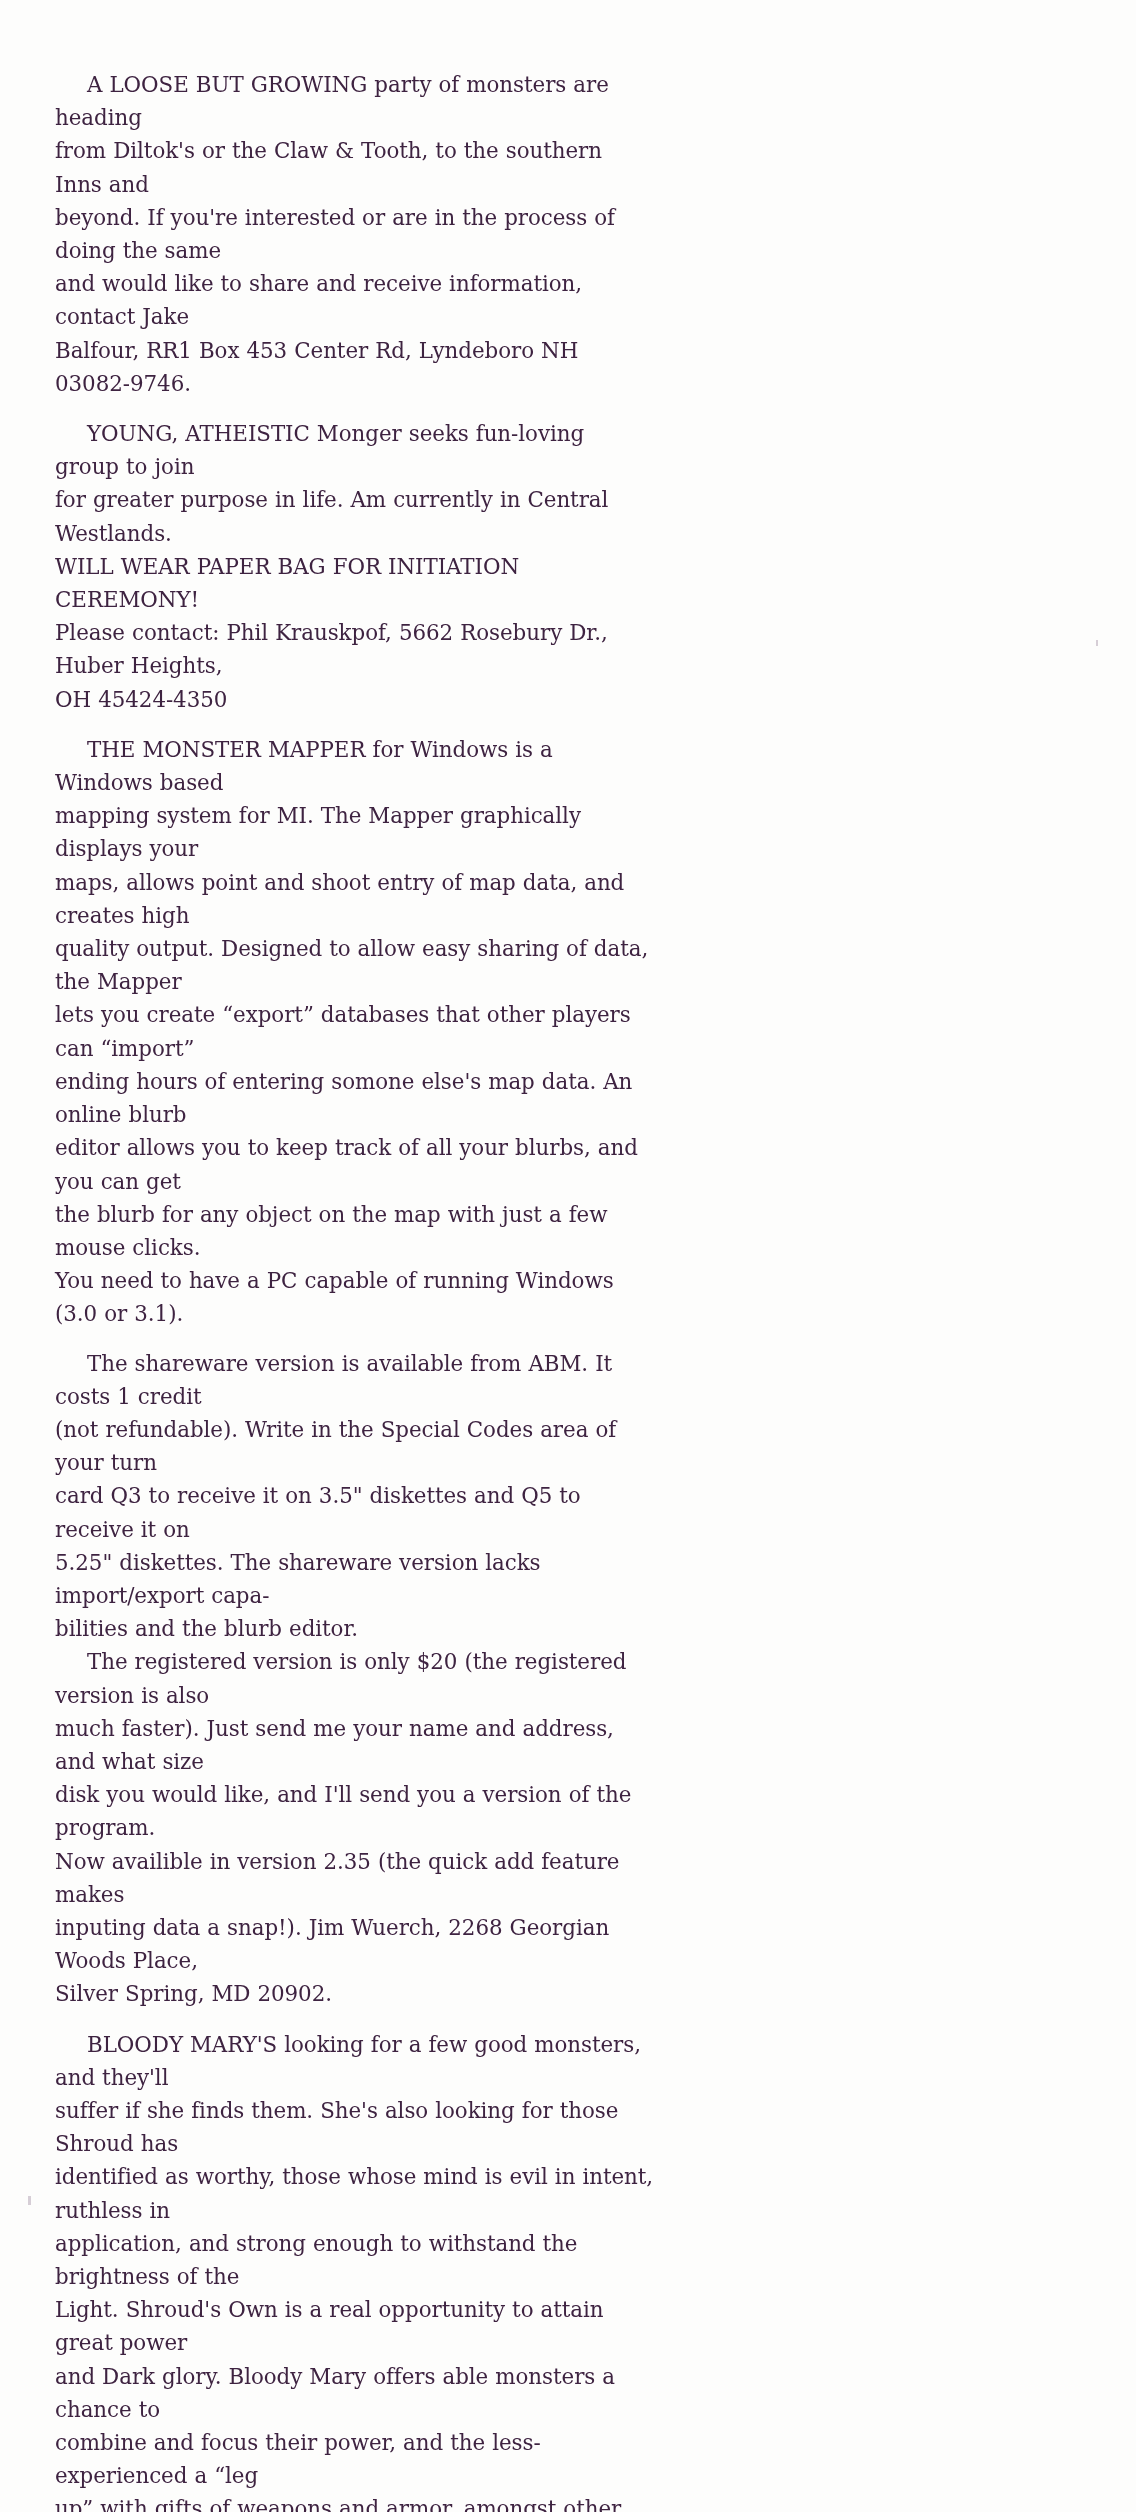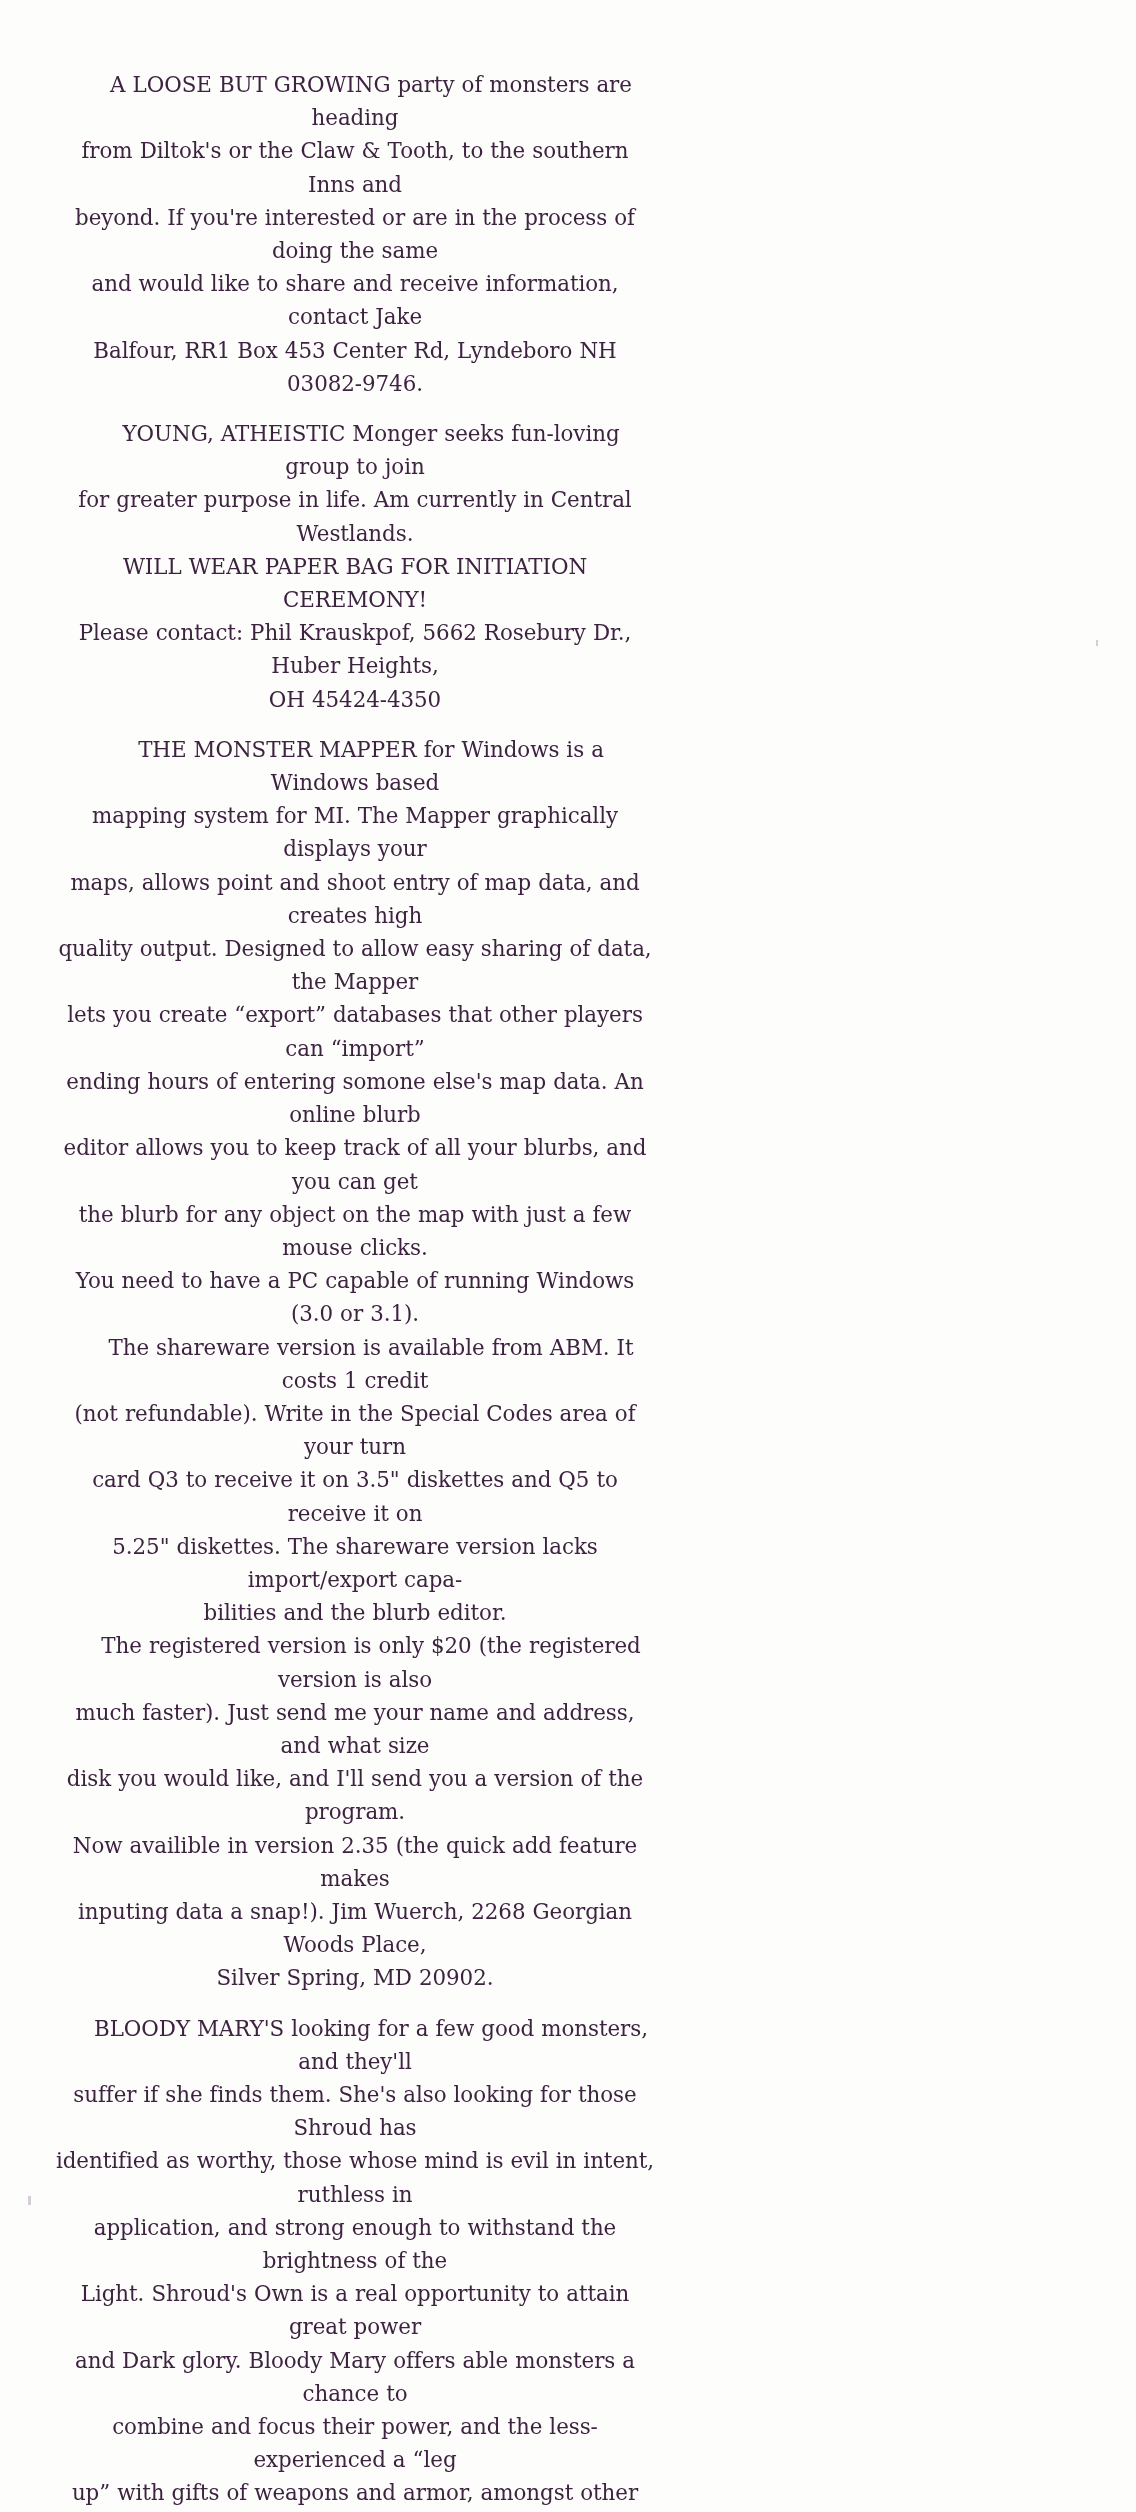--- a/index.html
+++ b/index.html
@@ -35,27 +35,26 @@
     line-height: 33.2px;
     letter-spacing: -0.05px;
     word-spacing: 0.3px;
     margin: 0 0 17px 0;
     text-align: left;
     white-space: pre-wrap;
   }
 
   
   .para.tight {
-    margin-top: 0;
+    margin-top: 16px;
     margin-bottom: 0;
   }
 
   .line {
     display: block;
-    text-align: center;
   }
 
   
   .speckle {
     position: absolute;
     background: #b6a7b7;
     opacity: 0.55;
   }
 </style>
 </head>

